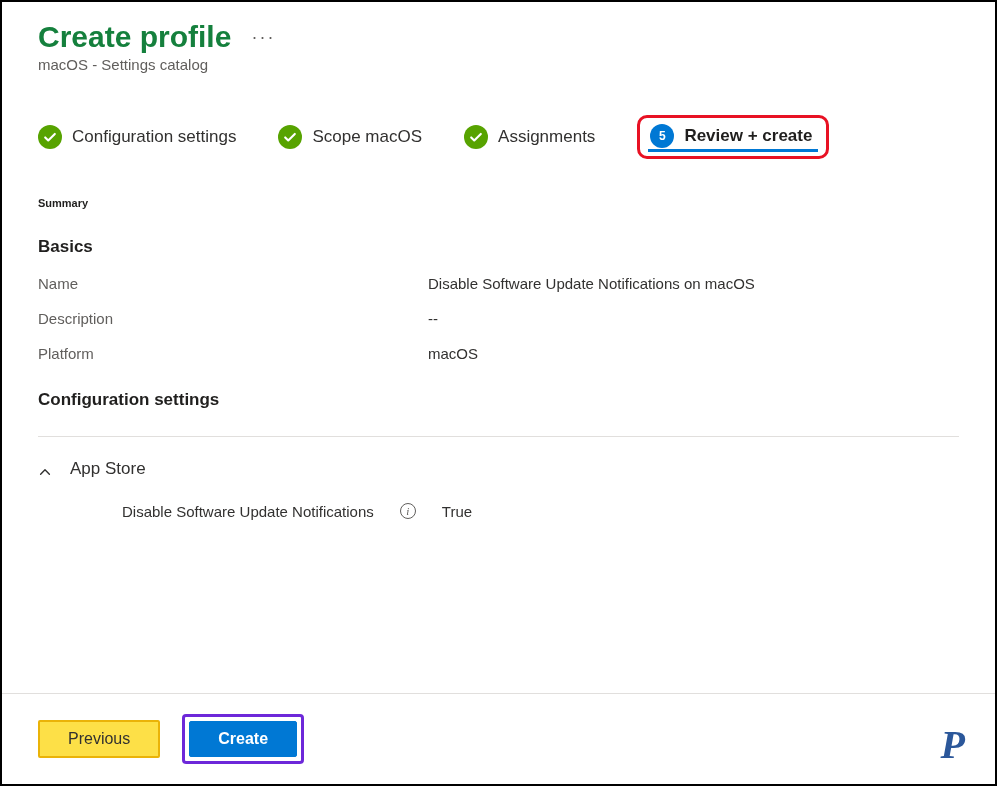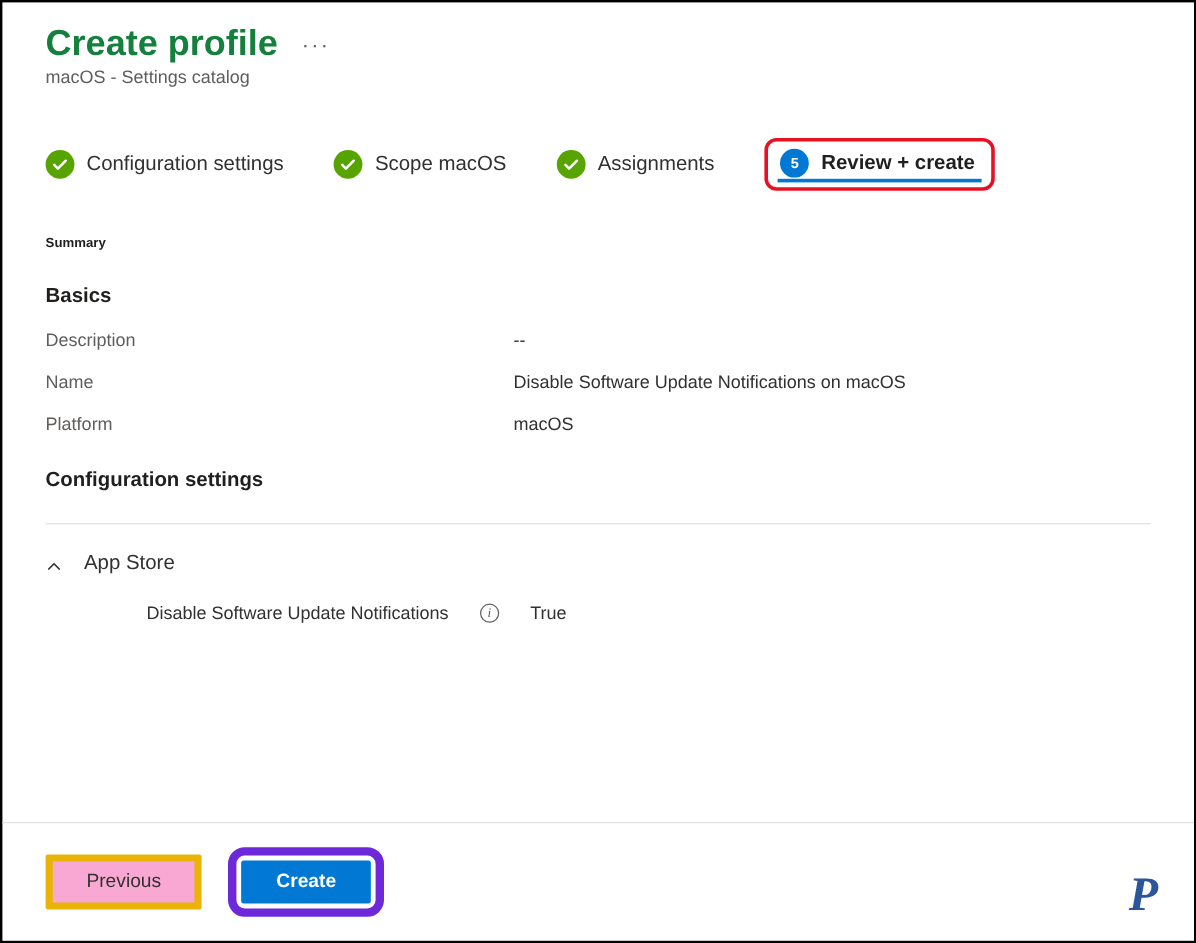--- a/index.html
+++ b/index.html
@@ -176,33 +176,33 @@
     position: relative;
   }
   .btn {
     font-size: 16px;
     padding: 8px 28px;
     border-radius: 2px;
     cursor: pointer;
     font-family: inherit;
   }
   .btn.secondary {
-    background: #f9a8d4;
-    border: 6px solid #eab308;
+    background: #fde047;
+    border: 2px solid #eab308;
     color: #323130;
   }
   .btn.primary {
     background: #0078d4;
     border: 1px solid #0078d4;
     color: #fff;
     font-weight: 600;
   }
   .highlight-wrap {
-    border: 7px solid #6d28d9;
-    border-radius: 14px;
+    border: 3px solid #6d28d9;
+    border-radius: 4px;
     padding: 4px;
     display: inline-block;
   }
   .logo {
     position: absolute;
     right: 30px;
     bottom: 16px;
     font-size: 40px;
     font-weight: 800;
     font-style: italic;
@@ -250,26 +250,26 @@
       <span class="step-badge num">5</span>
       <span>Review + create</span>
     </div>
   </div>
 
   <div class="section-heading">Summary</div>
 
   <div class="section-heading sub">Basics</div>
 
   <div class="kv-row">
+    <div class="k">Name</div>
+    <div class="v">Disable Software Update Notifications on macOS</div>
+  </div>
+  <div class="kv-row">
     <div class="k">Description</div>
     <div class="v">--</div>
-  </div>
-  <div class="kv-row">
-    <div class="k">Name</div>
-    <div class="v">Disable Software Update Notifications on macOS</div>
   </div>
   <div class="kv-row">
     <div class="k">Platform</div>
     <div class="v">macOS</div>
   </div>
 
   <div class="section-heading sub">Configuration settings</div>
 
   <hr class="hr">
 

